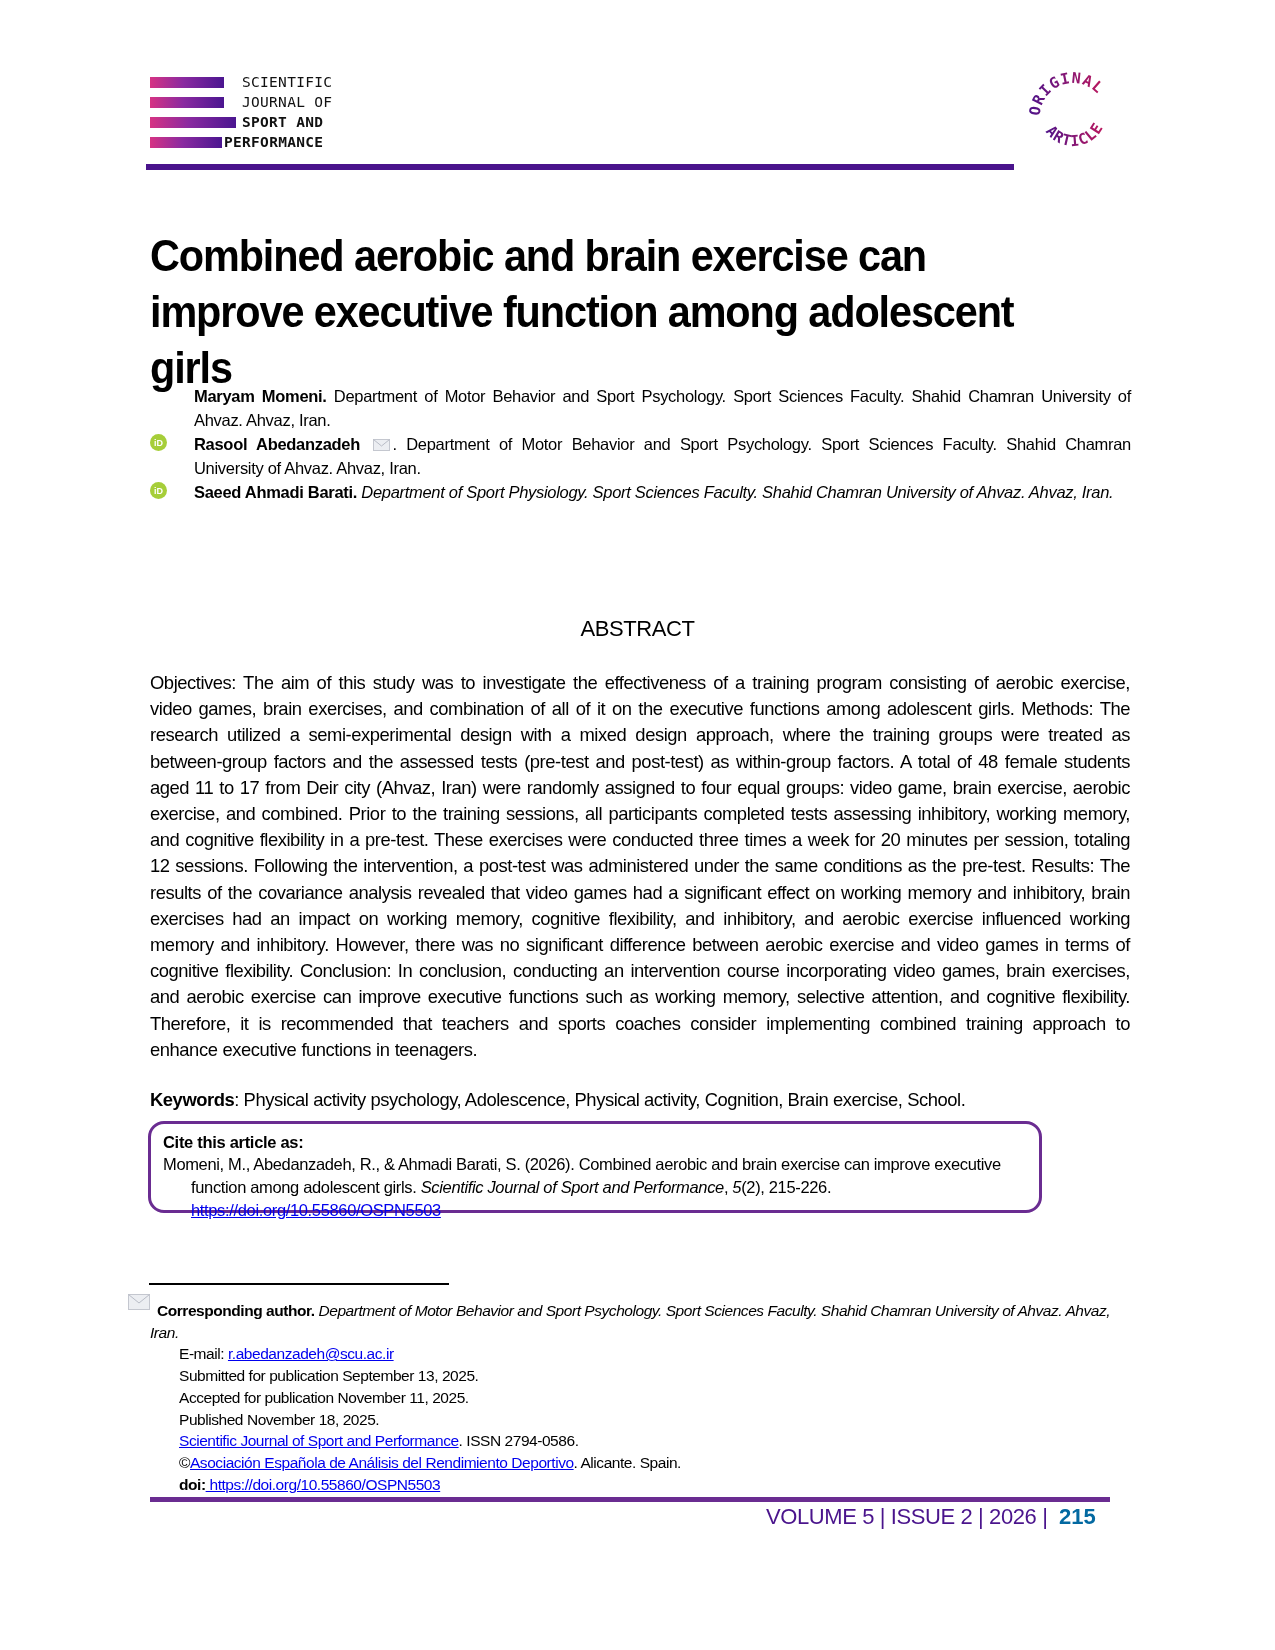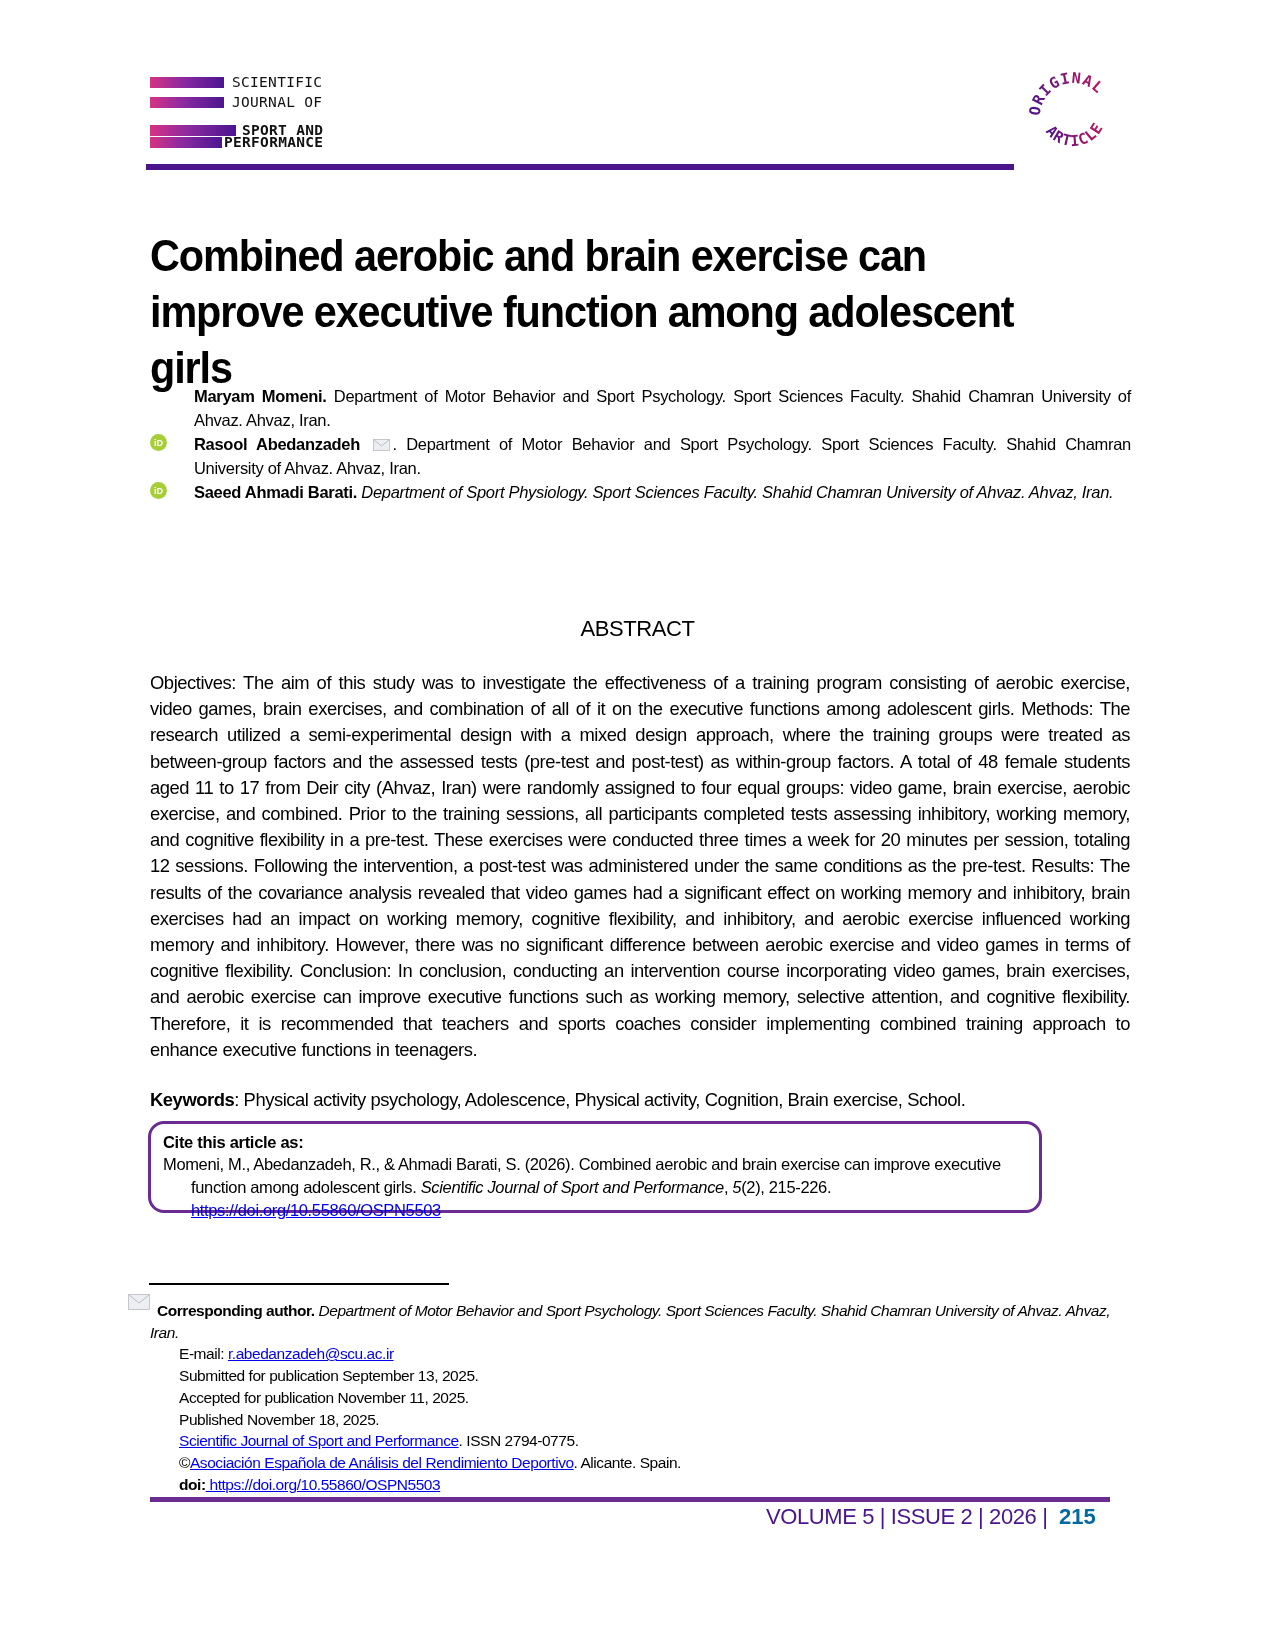--- a/index.html
+++ b/index.html
@@ -3,21 +3,21 @@
 <meta charset="utf-8">
 <style>
   html, body { margin:0; padding:0; background:#ffffff; }
   body { width:1275px; height:1650px; position:relative; overflow:hidden; font-family:"Liberation Sans", sans-serif; color:#000; }
   .abs { position:absolute; }
 
   
   .logo { left:150px; top:72px; width:200px; height:80px; }
   .logo-row { position:absolute; left:0; height:20px; display:flex; align-items:center; }
   .logo-bar { height:11px; background:linear-gradient(90deg,#d63384 0%,#8a2aa0 45%,#4b1690 100%); }
-  .logo-text { font-family:"DejaVu Sans Mono", monospace; font-size:14.5px; letter-spacing:0.3px; margin-left:8px; color:#111; white-space:nowrap; }
+  .logo-text { font-family:"DejaVu Sans Mono", monospace; font-size:14.5px; letter-spacing:0.3px; margin-left:18px; color:#111; white-space:nowrap; }
   .logo-text.bold { font-weight:bold; }
   .header-rule { left:146px; top:164px; width:868px; height:6px; background:#4a148c; }
 
   .badge { left:1028px; top:66px; width:90px; height:98px; }
 
   
   .title { left:150px; top:228px; width:980px; font-family:"Liberation Sans", sans-serif; font-weight:bold; font-size:45px; line-height:56px; letter-spacing:-1.2px; transform:scaleX(0.92); transform-origin:left top; }
 
   
   .authors { left:194px; top:384px; width:937px; font-size:16.5px; line-height:24px; letter-spacing:-0.3px; text-align:justify; }
@@ -57,21 +57,21 @@
 
 <div class="abs logo">
   <div class="logo-row" style="top:0;">
     <div class="logo-bar" style="width:74px;"></div>
     <span class="logo-text">SCIENTIFIC</span>
   </div>
   <div class="logo-row" style="top:20px;text-align:right;">
     <div class="logo-bar" style="width:74px;"></div>
     <span class="logo-text">JOURNAL OF</span>
   </div>
-  <div class="logo-row" style="top:48px;justify-content:center;">
+  <div class="logo-row" style="top:40px;justify-content:center;">
     <div class="logo-bar" style="width:86px;"></div>
     <span class="logo-text bold" style="margin-left:6px;">SPORT AND</span>
   </div>
   <div class="logo-row" style="top:60px;">
     <div class="logo-bar" style="width:72px;"></div>
     <span class="logo-text bold" style="margin-left:2px;">PERFORMANCE</span>
   </div>
 </div>
 <div class="abs header-rule"></div>
 
@@ -138,21 +138,21 @@
   <div>
     <span class="fn-bold" style="padding-left:7px;">Corresponding author.</span><span class="fn-italic"> Department of Motor Behavior and Sport Psychology. Sport Sciences Faculty. Shahid Chamran University of Ahvaz. Ahvaz, Iran.</span>
   </div>
   <div class="indent">
     <span>E-mail: </span><a class="link">r.abedanzadeh@scu.ac.ir</a>
   </div>
   <div class="indent">Submitted for publication September 13, 2025.</div>
   <div class="indent">Accepted for publication November 11, 2025.</div>
   <div class="indent">Published November 18, 2025.</div>
   <div class="indent">
-    <a class="link">Scientific Journal of Sport and Performance</a><span>. ISSN 2794-0775.</span>
+    <a class="link">Scientific Journal of Sport and Performance</a><span>. ISSN 2794-0586.</span>
   </div>
   <div class="indent">
     <span>©</span><a class="link">Asociación Española de Análisis del Rendimiento Deportivo</a><span>. Alicante. Spain.</span>
   </div>
   <div class="indent">
     <span class="fn-bold">doi:</span><a class="link"> https://doi.org/10.55860/OSPN5503</a>
   </div>
 </div>
 
 <div class="abs footer-rule"></div>

